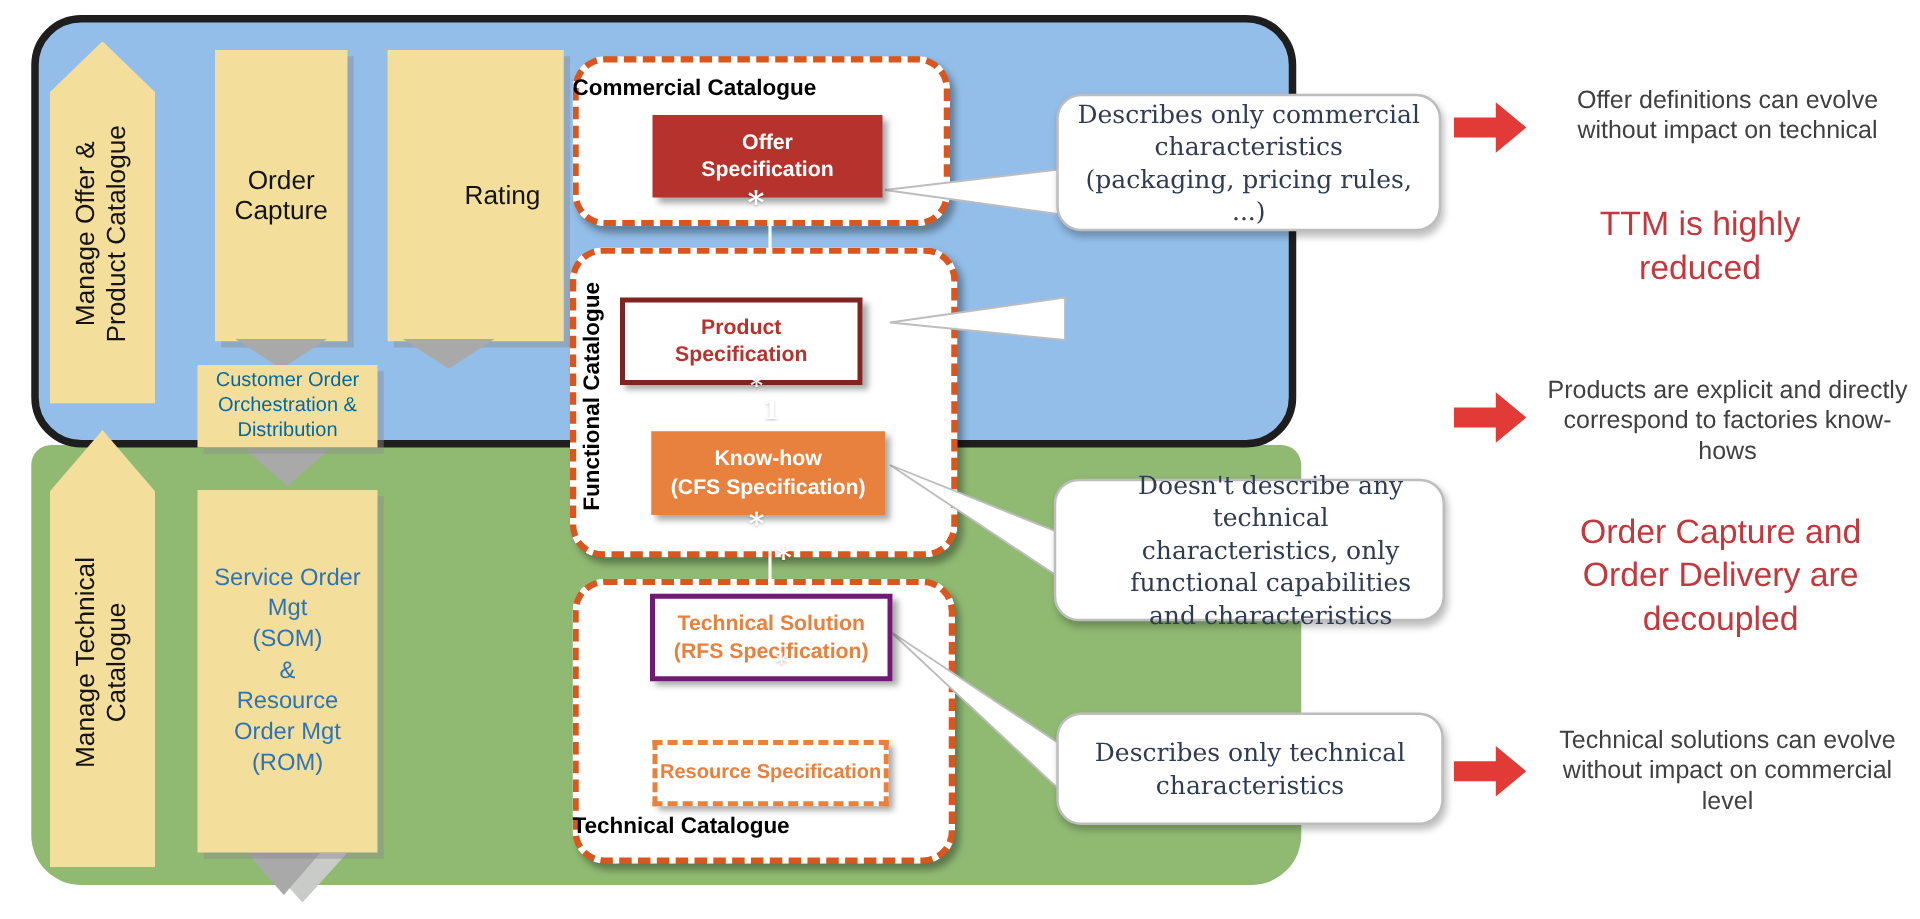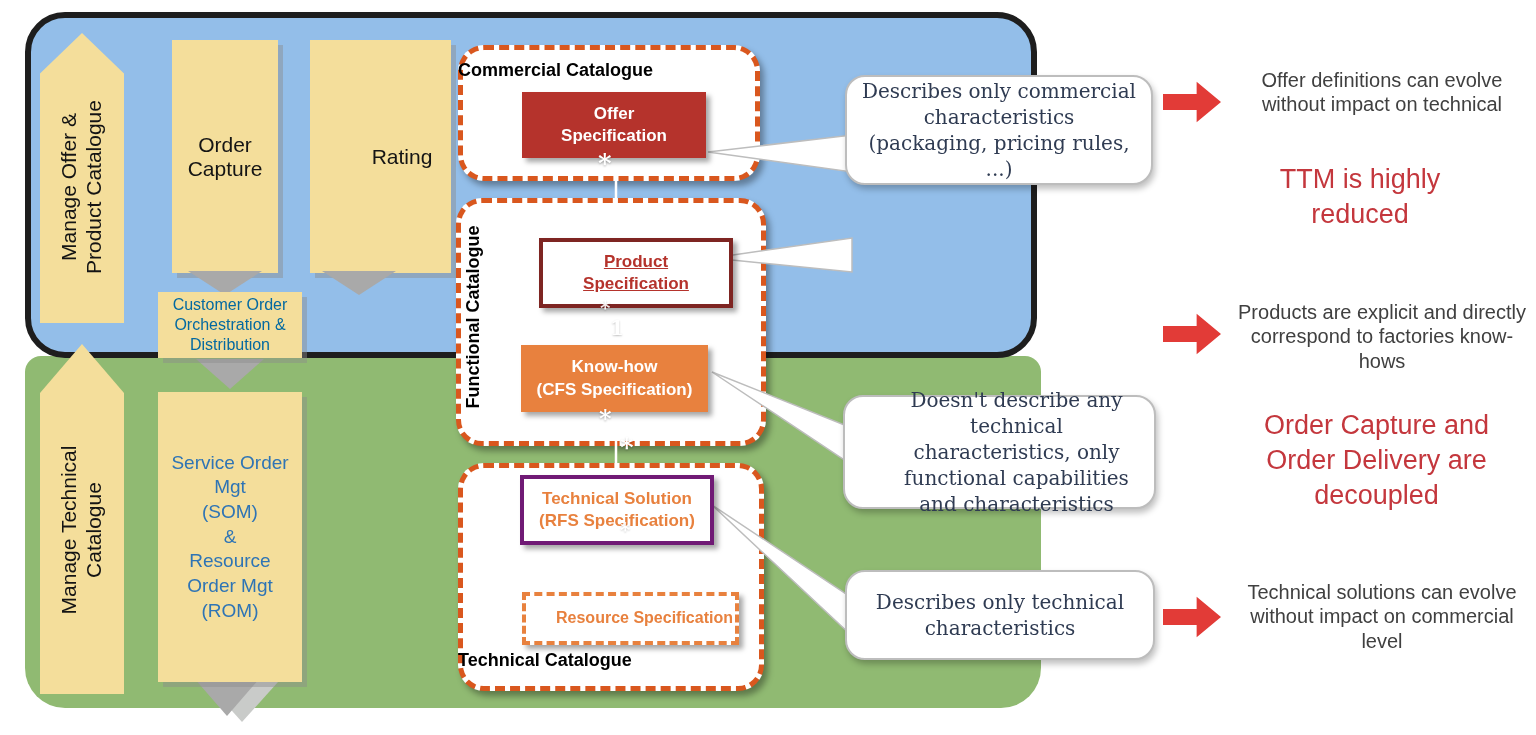--- a/index.html
+++ b/index.html
@@ -47,40 +47,40 @@
   #title-commercial { left:458px; top:60px;  width:300px; }
   #title-technical  { left:458px; top:650px; width:300px; }
   #title-functional { left:444px; top:198px; width:60px; height:238px; z-index:4; }
   #title-functional .vtext { width:236px; font-weight:bold; font-size:18px; color:#000; top:50%; }
 
   
   .spec { position:absolute; display:flex; align-items:center; justify-content:center;
           text-align:center; white-space:pre-line; font-weight:bold; font-size:17px;
           line-height:1.3; z-index:4; box-shadow:4px 4px 5px rgba(0,0,0,0.35); }
   #offer-spec     { left:522px; top:92px;  width:184px; height:66px; background:#B5332C; color:#fff; }
-  #product-spec   { left:539px; top:238px; width:186px; height:62px; background:#fff; border:4px solid #7E2522; color:#B5332C;text-decoration:underline; }
+  #product-spec   { left:496px; top:238px; width:186px; height:62px; background:#fff; border:4px solid #7E2522; color:#B5332C; }
   #knowhow        { left:521px; top:345px; width:187px; height:67px; background:#E8813E; color:#fff; }
   #tech-solution  { left:520px; top:475px; width:186px; height:62px; background:#fff; border:4px solid #701a75; color:#E8813E; }
-  #resource-spec  { left:522px; top:592px; width:181px; height:45px; background:#fff; border:4px dashed #E8813E; color:#E8813E; font-size:16px;padding-left:28px; }
+  #resource-spec  { left:522px; top:592px; width:181px; height:45px; background:#fff; border:4px dashed #E8813E; color:#E8813E; font-size:16px; }
 
   
   .mult { position:absolute; color:#fff; font-family:"DejaVu Serif", serif; font-weight:bold;
           z-index:5; text-shadow:0 1px 2px rgba(0,0,0,0.25); }
 
   
   #overlay { position:absolute; left:0; top:0; width:1536px; height:735px; z-index:3; pointer-events:none; }
 
   
   .callout { position:absolute; background:#fff; border:2px solid #BDBDBD; border-radius:20px;
              box-shadow:2px 4px 6px rgba(0,0,0,0.25); display:flex; align-items:center; justify-content:center;
              text-align:center; font-family:"DejaVu Serif", serif; color:#2F3B52; font-size:20px;
              line-height:1.3; padding:6px 14px; box-sizing:border-box; z-index:4; }
   #callout-1 { left:845px; top:75px;  width:308px; height:110px; }
   #callout-2 { left:845px; top:218px; width:310px; height:114px; }
-  #callout-3 { left:843px; top:395px; width:313px; height:114px;padding-left:48px; }
+  #callout-3 { left:843px; top:383px; width:313px; height:114px;padding-left:48px; }
   #callout-4 { left:845px; top:570px; width:310px; height:90px; }
 
   
   .red-arrow { position:absolute; width:58px; height:44px; background:#E23B37; z-index:2;
                clip-path:polygon(0 32%, 58% 32%, 58% 4%, 100% 50%, 58% 96%, 58% 68%, 0 68%);
                filter:drop-shadow(1px 2px 2px rgba(0,0,0,0.35)); }
   .note { position:absolute; color:#404040; font-size:20px; line-height:1.22; text-align:center;
           white-space:pre-line; z-index:2; }
   .note.highlight { color:#C4373D; font-size:27px; line-height:1.3; }
   #note-1 { left:1232px; top:68px;  width:300px; }

